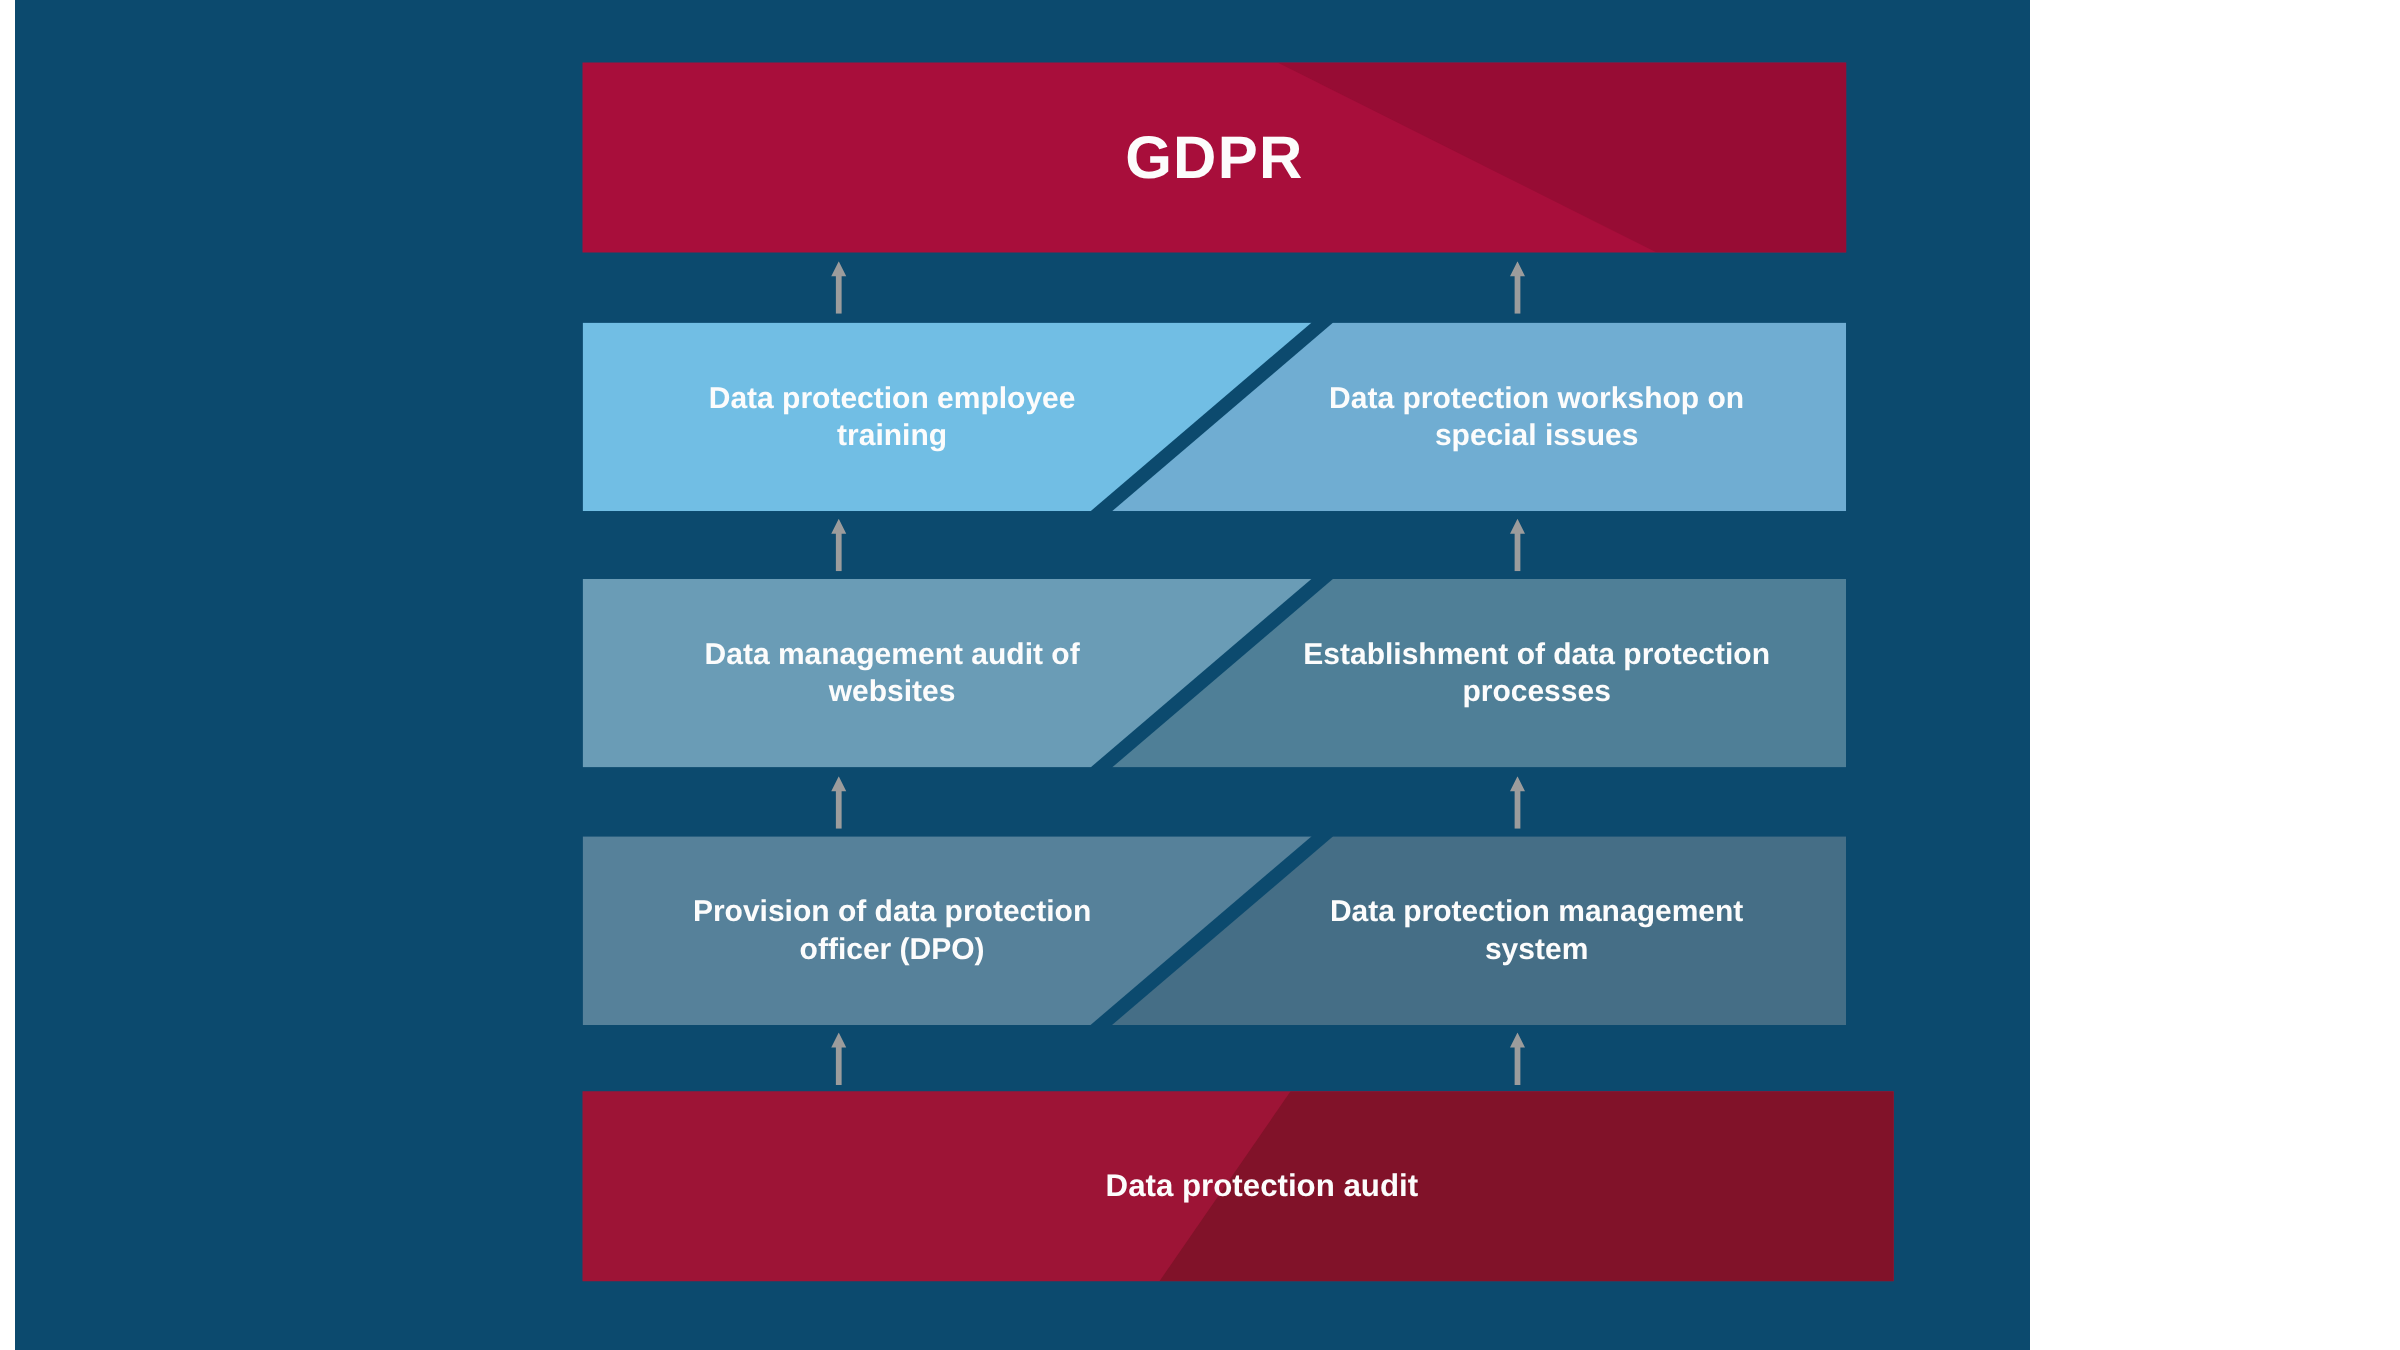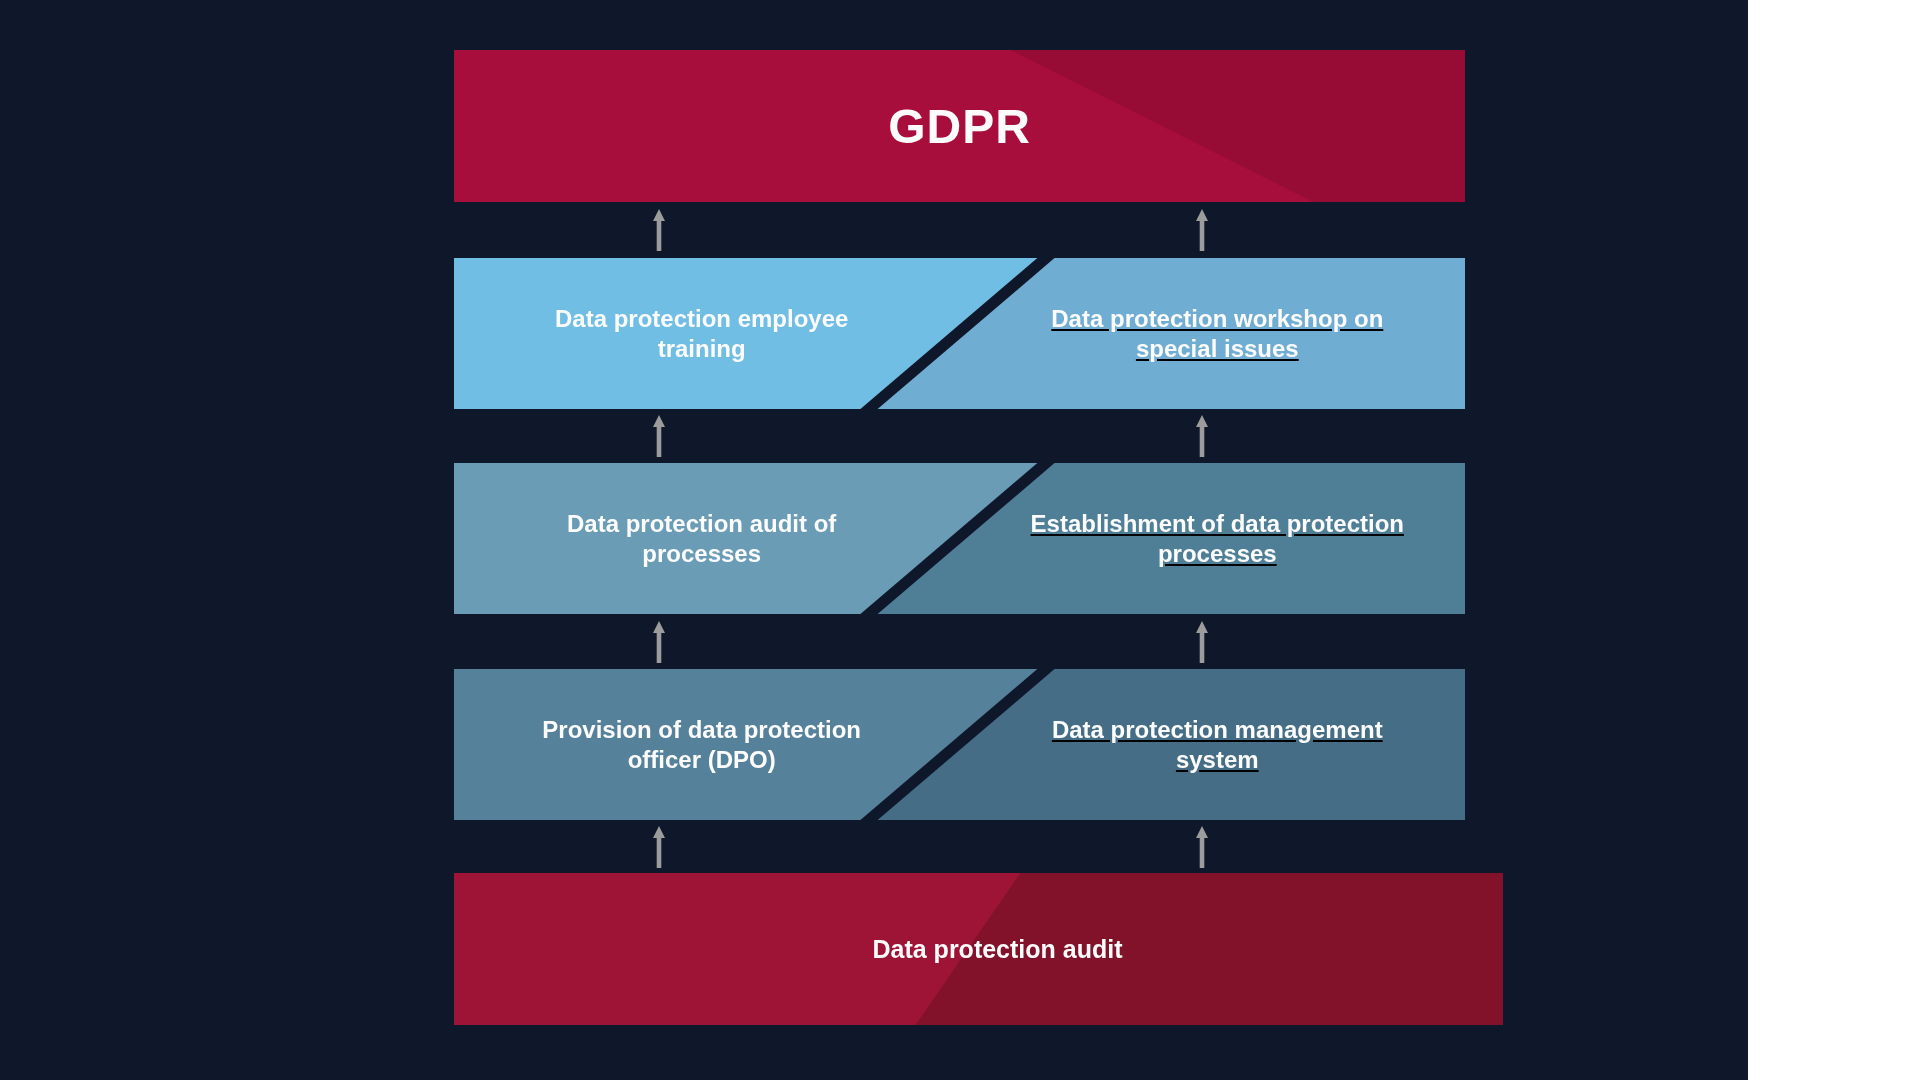--- a/index.html
+++ b/index.html
@@ -1,22 +1,23 @@
 <!DOCTYPE html>
 <html style="--c-banner_top: #A80E3B; --c-banner_top_shade: #970C34; --c-banner_bottom: #9D1436; --c-banner_bottom_shade: #811229; --c-l1_left: #71BEE4; --c-l1_right: #70ADD2; --c-l2_left: #6A9CB6; --c-l2_right: #4F7F97; --c-l3_left: #56819A; --c-l3_right: #456E86; --c-arrow: #9C9C9C; --c-text: #FCFCFC;"><head>
 <meta charset="utf-8">
 <style>
   html, body { margin: 0; padding: 0; background: #ffffff; }
   .canvas {
     position: relative;
-    width: 1748px;
+    width: 1612px;
     height: 1080px;
-    background: #0f172a;
+    background: #0c4a6e;
     overflow: hidden;
     font-family: "Liberation Sans", "DejaVu Sans", sans-serif;
+    margin-left: 12px;
   }
   :root {
     --c-banner_top: #A80E3B;
     --c-banner_top_shade: #970C34;
     --c-banner_bottom: #9D1436;
     --c-banner_bottom_shade: #811229;
     --c-l1_left: #71BEE4;
     --c-l1_right: #70ADD2;
     --c-l2_left: #6A9CB6;
     --c-l2_right: #4F7F97;
@@ -95,21 +96,21 @@
     text-align: center;
   }
   .cell-text p {
     margin: 0;
     color: var(--c-text);
     font-size: 24px;
     font-weight: 700;
     line-height: 1.25;
   }
   .text-left  { left: 0;    width: 49%; }
-  .text-right { left: 51%;  width: 49%; text-decoration: underline; }
+  .text-right { left: 51%;  width: 49%; }
   .w340 { max-width: 340px; }
   .w360 { max-width: 360px; }
   .w372 { max-width: 372px; }
   .w392 { max-width: 392px; }
   .w432 { max-width: 432px; text-align: center; }
   .arrow {
     position: absolute;
     width: 16px;
     height: 42px;
   }
@@ -135,21 +136,21 @@
     <div class="half half-right r1r">
       <div class="cell-text text-right">
         <p class="w372">Data protection workshop on special issues</p>
       </div>
     </div>
   </div>
 
   <div class="row row-2">
     <div class="half half-left r2l">
       <div class="cell-text text-left">
-        <p class="w340">Data protection audit of processes</p>
+        <p class="w340">Data management audit of websites</p>
       </div>
     </div>
     <div class="half half-right r2r">
       <div class="cell-text text-right">
         <p class="w432">Establishment of data protection processes</p>
       </div>
     </div>
   </div>
 
   <div class="row row-3">

